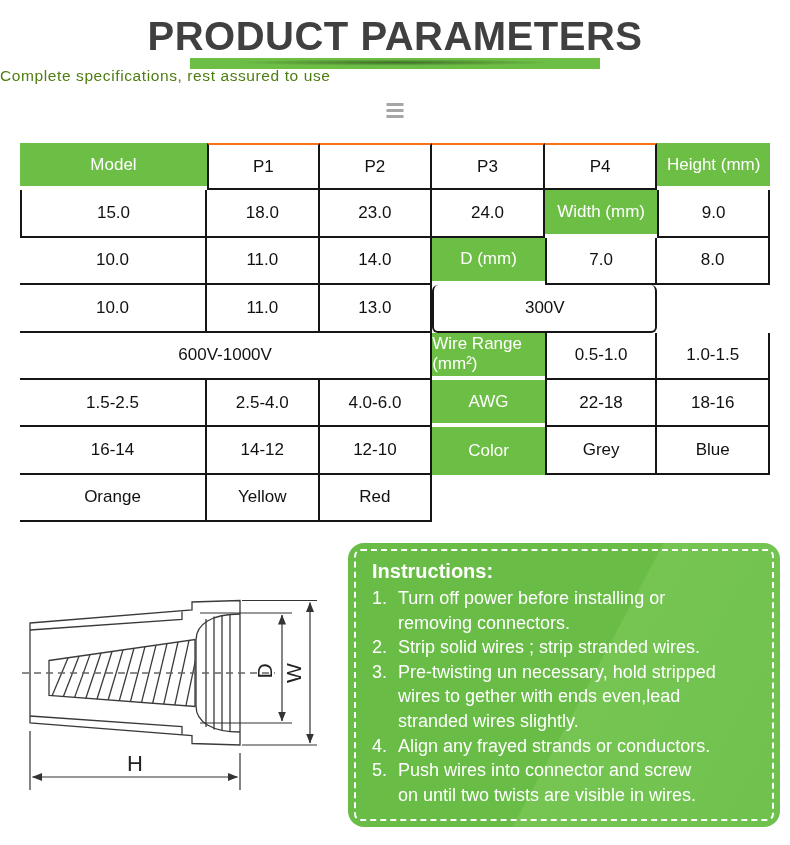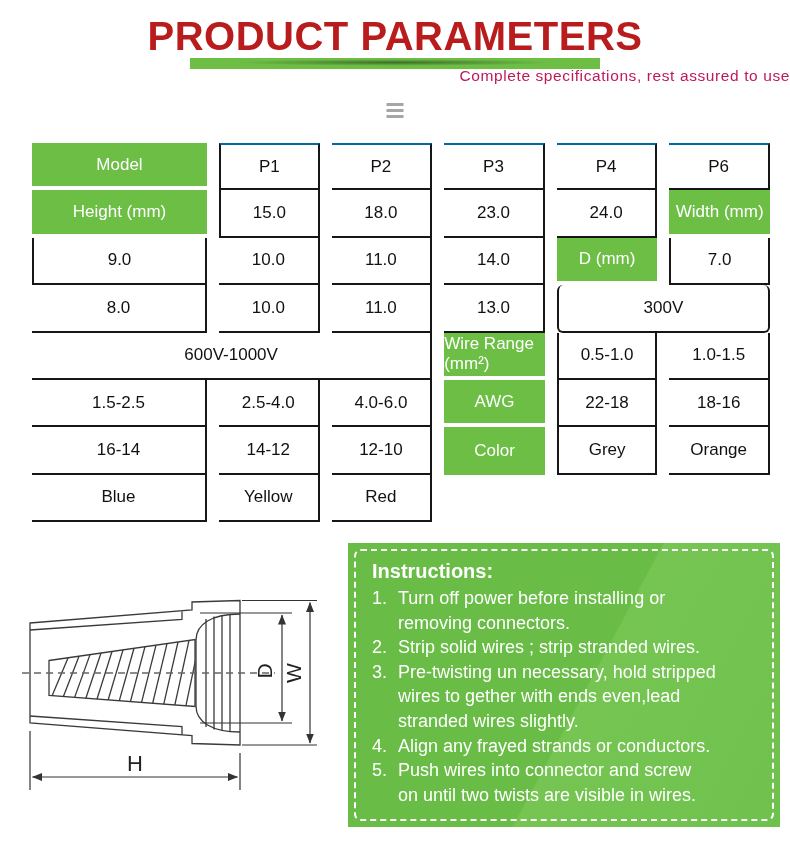--- a/index.html
+++ b/index.html
@@ -4,49 +4,49 @@
 <style>
   html,body{margin:0;padding:0;background:#fff;}
   .page{position:relative;width:790px;height:845px;background:#fff;overflow:hidden;
         font-family:"Liberation Sans","DejaVu Sans",sans-serif;}
 
   
   .title-wrap{position:absolute;top:14px;left:0;width:100%;text-align:center;}
   .green-bar{position:absolute;top:44px;left:50%;transform:translateX(-50%);
              width:410px;height:11px;background:#6dbe45;z-index:0;}
   .page-title{position:relative;z-index:1;font-size:40px;font-weight:800;
-              letter-spacing:.5px;color:#b91c1c;line-height:44px;}
+              letter-spacing:.5px;color:#404040;line-height:44px;}
   .title-shadow{position:absolute;top:58px;left:50%;transform:translateX(-50%);
                 width:440px;height:9px;
                 background:radial-gradient(ellipse 50% 50% at center,rgba(0,0,0,.42),rgba(0,0,0,0) 72%);}
-  .subtitle{position:absolute;top:67px;left:0;width:100%;text-align:right;
-            font-size:15.5px;letter-spacing:.6px;color:#be185d;}
+  .subtitle{position:absolute;top:67px;left:0;width:100%;text-align:left;
+            font-size:15.5px;letter-spacing:.6px;color:#4d7c0f;}
   .menu-icon{position:absolute;top:103px;left:50%;transform:translateX(-50%);
              display:flex;flex-direction:column;gap:3px;}
   .menu-icon span{display:block;width:17px;height:3px;background:#a6a6a6;}
 
   
   .spec-table{position:absolute;left:20px;top:143px;width:750px;
               display:grid;grid-template-columns:187px repeat(5,1fr);
               grid-template-rows:repeat(8,47.4px);}
-  .cell{display:flex;align-items:center;justify-content:center;box-sizing:border-box;margin-left:12px;}
+  .cell{display:flex;align-items:center;justify-content:center;box-sizing:border-box;}
   .label-cell{background:#6dbe45;color:#fff;font-size:17px;}
   .label-cell.gap{border-bottom:4px solid #fff;}
   .data-cell{background:#fff;color:#111;font-size:17px;
              border-right:2px solid #161616;border-bottom:2px solid #161616;}
   .data-cell.col-first{border-left:2px solid #161616;}
-  .data-cell.row-first{border-top:2px solid #0369a1;}
+  .data-cell.row-first{border-top:2px solid #f97316;}
 
   
   .diagram{position:absolute;left:10px;top:583px;}
   .diagram text{font-family:"Liberation Sans","DejaVu Sans",sans-serif;fill:#222;}
 
   
   .instructions{position:absolute;left:348px;top:543px;width:432px;height:284px;
-                box-sizing:border-box;border-radius:0;
+                box-sizing:border-box;border-radius:16px;
                 background:linear-gradient(118deg,#69bc46 0%,#69bc46 54%,#76c553 54.3%,#6fc14d 100%);
                 color:#fff;}
   .instructions .dashed{position:absolute;inset:6px;border:2px dashed #fff;
                         border-radius:7px;pointer-events:none;}
   .instr-content{position:relative;padding:15px 16px 12px 24px;}
   .instr-title{font-size:20px;font-weight:bold;line-height:26px;margin-bottom:2px;}
   .instr-line{display:flex;font-size:18px;line-height:24.6px;}
   .instr-num{flex:0 0 26px;}
   .instr-line.cont{padding-left:26px;}
 </style>
@@ -66,21 +66,20 @@
       <span></span>
       <span></span>
   </div>
 
   <div class="spec-table">
       <div class="cell label-cell gap">Model</div>
       <div class="cell data-cell row-first col-first">P1</div>
       <div class="cell data-cell row-first">P2</div>
       <div class="cell data-cell row-first">P3</div>
       <div class="cell data-cell row-first">P4</div>
-      <div class="cell data-cell row-first">P6</div>
       <div class="cell label-cell gap">Height (mm)</div>
       <div class="cell data-cell col-first">15.0</div>
       <div class="cell data-cell">18.0</div>
       <div class="cell data-cell">23.0</div>
       <div class="cell data-cell">24.0</div>
       <div class="cell label-cell gap">Width (mm)</div>
       <div class="cell data-cell col-first">9.0</div>
       <div class="cell data-cell">10.0</div>
       <div class="cell data-cell">11.0</div>
       <div class="cell data-cell">14.0</div>
@@ -99,22 +98,22 @@
       <div class="cell data-cell">2.5-4.0</div>
       <div class="cell data-cell">4.0-6.0</div>
       <div class="cell label-cell gap">AWG</div>
       <div class="cell data-cell col-first">22-18</div>
       <div class="cell data-cell">18-16</div>
       <div class="cell data-cell">16-14</div>
       <div class="cell data-cell">14-12</div>
       <div class="cell data-cell">12-10</div>
       <div class="cell label-cell">Color</div>
       <div class="cell data-cell col-first">Grey</div>
+      <div class="cell data-cell">Blue</div>
       <div class="cell data-cell">Orange</div>
-      <div class="cell data-cell">Blue</div>
       <div class="cell data-cell">Yellow</div>
       <div class="cell data-cell">Red</div>
     </div>
 
   <svg class="diagram" width="335" height="235" viewBox="0 0 335 235">
     <defs>
       <marker id="arr" markerWidth="11" markerHeight="8" refX="9.5" refY="4" orient="auto-start-reverse" markerUnits="userSpaceOnUse">
         <path d="M0,0 L10,4 L0,8 Z" fill="#333"></path>
       </marker>
       <clipPath id="coneClip">

